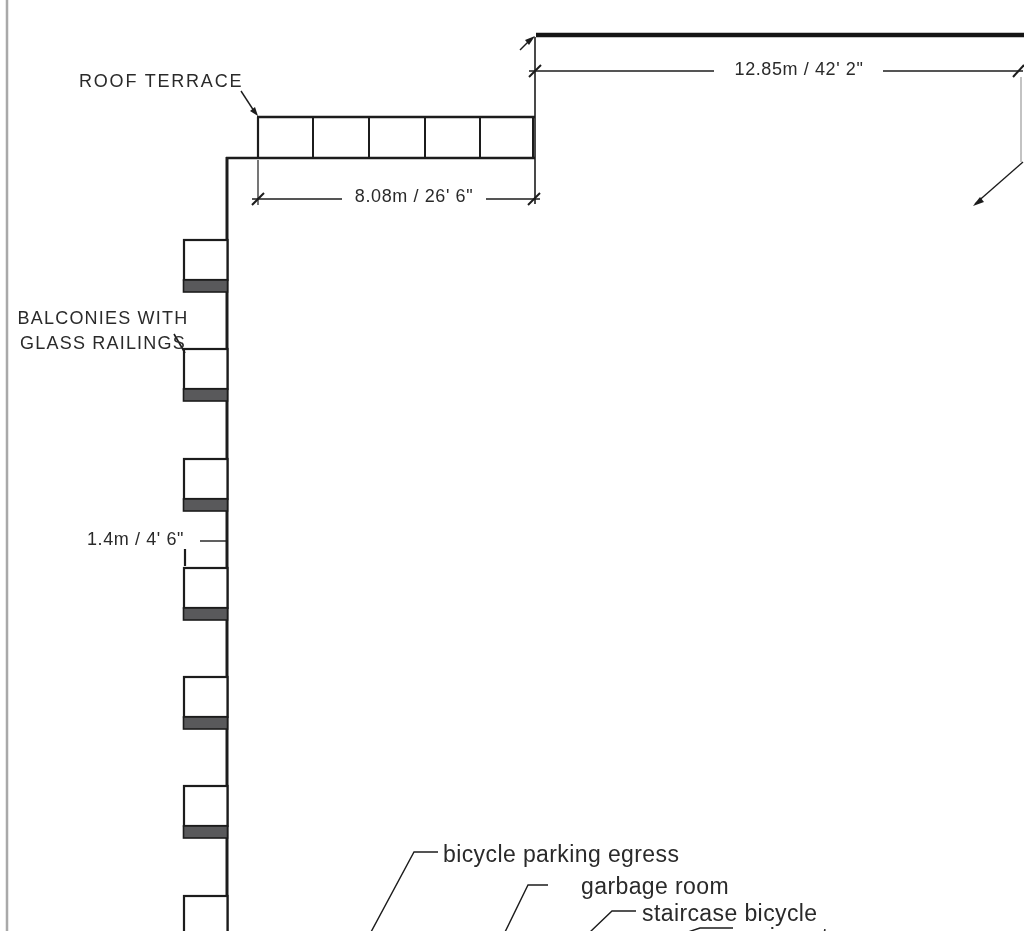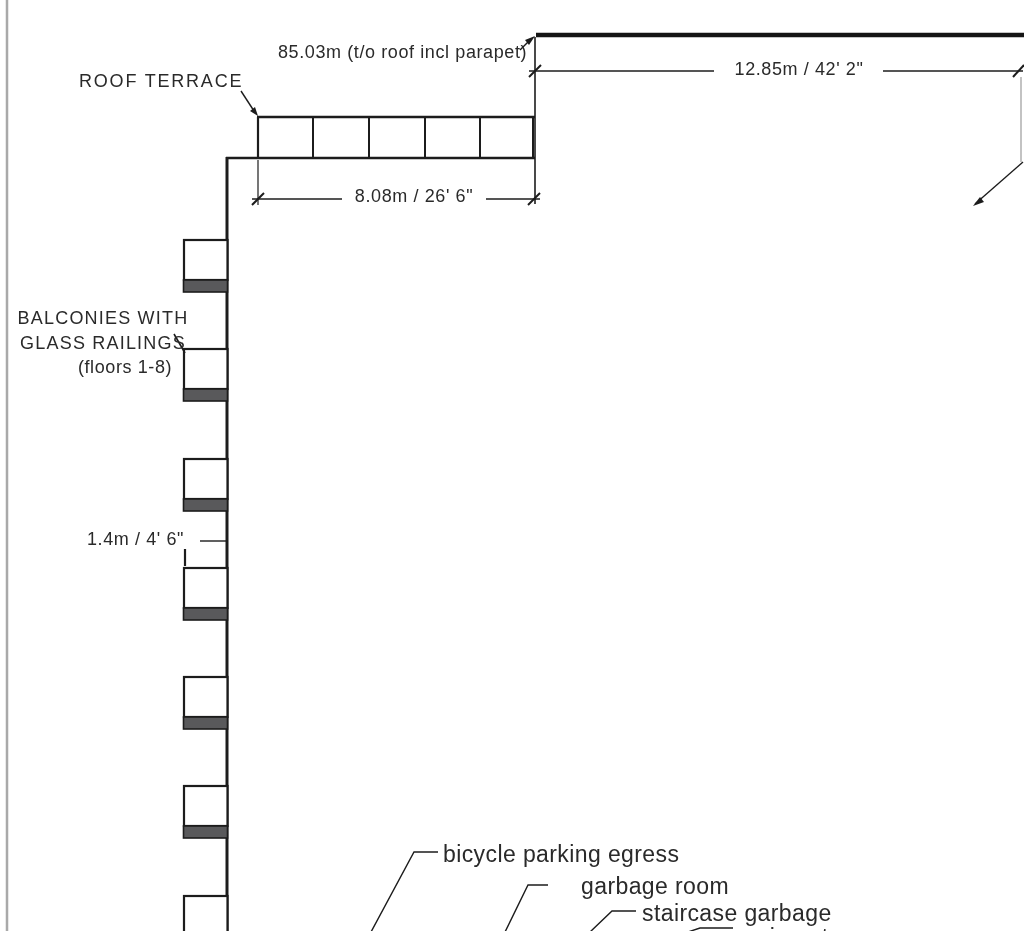--- a/index.html
+++ b/index.html
@@ -119,35 +119,33 @@
     </g>
 
     <g stroke="#1c1c1c" stroke-width="1.4" fill="none">
       <polyline points="438,852 414,852 371,932"></polyline>
       <polyline points="548,885 528,885 505,932"></polyline>
       <polyline points="636,911 612,911 590,932"></polyline>
       <polyline points="733,928 700,928 688,932"></polyline>
     </g>
   </svg>
 
-  <div class="lbl" style="left:278px;top:42px;">85.03m (t/o roof incl parapet)</div>
 
   <div class="lbl caps" style="left:79px;top:71px;">ROOF TERRACE</div>
 
   <div class="lbl center" style="left:712px;top:59px;width:174px;">12.85m / 42' 2"</div>
 
   <div class="lbl center" style="left:338px;top:186px;width:152px;">8.08m / 26' 6"</div>
 
   <div class="lbl caps center" style="left:6px;top:333px;width:194px;letter-spacing:1.2px;">GLASS RAILINGS</div>
   <div class="lbl caps center" style="left:6px;top:308px;width:194px;letter-spacing:1.2px;">BALCONIES WITH</div>
-  <div class="lbl center" style="left:28px;top:357px;width:194px;">(floors 1-8)</div>
 
   <div class="lbl" style="left:87px;top:529px;">1.4m / 4' 6"</div>
 
   <div class="lbl small-lbl" style="left:443px;top:841px;">bicycle parking egress</div>
 
   <div class="lbl small-lbl" style="left:553px;top:873px;margin-left:28px;">garbage room</div>
 
-  <div class="lbl small-lbl" style="left:642px;top:900px;">staircase garbage</div>
+  <div class="lbl small-lbl" style="left:642px;top:900px;">staircase bicycle</div>
 
   <div class="lbl small-lbl" style="left:737px;top:924px;">main entrance</div>
 
 </div>
 
 </body></html>

